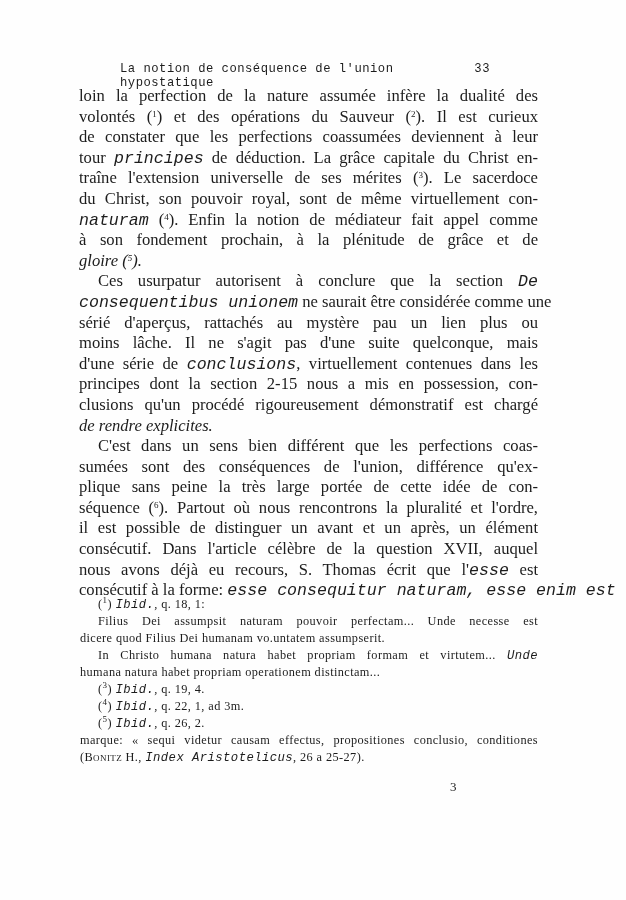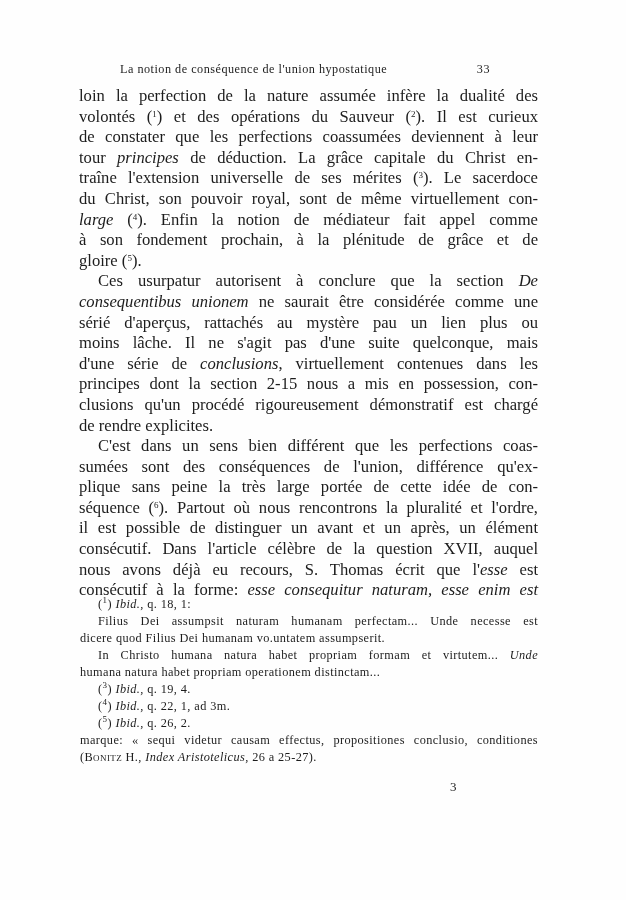--- a/index.html
+++ b/index.html
@@ -1,25 +1,25 @@
 <!DOCTYPE html>
 <html><head>
 <meta charset="utf-8">
 <style>
   html, body { margin: 0; padding: 0; background: #fefefe; }
   body { width: 626px; height: 900px; position: relative; overflow: hidden;
          font-family: "Liberation Serif", "DejaVu Serif", serif; color: #1c1c1c; }
   .header { position: absolute; top: 62px; left: 120px; width: 370px; font-size: 12.2px;
-            letter-spacing: 0.5px; display: flex; justify-content: space-between; }
+            letter-spacing: 0.5px; display: flex; justify-content: space-between; font-family: Liberation Mono, monospace; }
   .body-text { position: absolute; top: 86px; left: 79px; width: 459px; font-size: 16.6px;
                line-height: 20.6px; }
   .line { display: block; white-space: nowrap; text-align: justify; text-align-last: justify; height: 20.6px; }
-  .line.last { text-align-last: left; }
+  .line.last { text-align-last: left; font-style: italic; }
   .line.indent { padding-left: 19px; }
-  i { font-style: italic; }
+  i { font-style: italic; font-family: Liberation Mono, monospace; }
   sup { font-size: 9px; vertical-align: 5px; line-height: 0; }
   .notes { position: absolute; top: 596px; left: 80px; width: 458px; font-size: 12.3px;
            line-height: 17px; }
   .nline { display: block; white-space: nowrap; text-align: justify; text-align-last: justify; height: 17px; letter-spacing: 0.4px; }
   .nline.last { text-align-last: left; }
   .nline.indent { padding-left: 18px; }
   .sc { font-variant: small-caps; }
   .page-num { position: absolute; top: 779px; left: 450px; font-size: 13px; }
 </style>
 </head>
@@ -38,21 +38,21 @@
 
   <span class="line"><span>de constater que les perfections coassumées deviennent à leur</span></span>
 
   <span class="line"><span>tour </span><i>principes</i><span> de déduction. La grâce capitale du Christ en-</span></span>
 
   <span class="line"><span>traîne l'extension universelle de ses mérites (</span><sup>3</sup><span>). Le sacerdoce</span></span>
 
   <span class="line"><span>du Christ, son pouvoir royal, sont de même virtuellement con-</span></span>
 
 
-  <span class="line"><i>large</i><span> (</span><sup>4</sup><span>). Enfin la notion de médiateur fait appel comme</span></span>
+  <span class="line"><i>naturam</i><span> (</span><sup>4</sup><span>). Enfin la notion de médiateur fait appel comme</span></span>
 
   <span class="line"><span>à son fondement prochain, à la plénitude de grâce et de</span></span>
 
   <span class="line last"><span>gloire (</span><sup>5</sup><span>).</span></span>
 
   <span class="line indent"><span>Ces usurpatur autorisent à conclure que la section </span><i>De</i></span>
 
   <span class="line"><i>consequentibus unionem</i><span> ne saurait être considérée comme une</span></span>
 
   <span class="line"><span>sérié d'aperçus, rattachés au mystère pau un lien plus ou</span></span>
@@ -79,21 +79,21 @@
 
   <span class="line"><span>consécutif. Dans l'article célèbre de la question XVII, auquel</span></span>
 
   <span class="line"><span>nous avons déjà eu recours, S. Thomas écrit que l'</span><i>esse</i><span> est</span></span>
 
   <span class="line"><span>consécutif à la forme: </span><i>esse consequitur naturam, esse enim est</i></span>
 </div>
 
 <div class="notes">
   <span class="nline indent last"><span>(</span><sup>1</sup><span>) </span><i>Ibid.</i><span>, q. 18, 1:</span></span>
-  <span class="nline indent"><span>Filius Dei assumpsit naturam humanam perfectam... Unde necesse est</span></span>
+  <span class="nline indent"><span>Filius Dei assumpsit naturam pouvoir perfectam... Unde necesse est</span></span>
   <span class="nline last"><span>dicere quod Filius Dei humanam vo.untatem assumpserit.</span></span>
   <span class="nline indent"><span>In Christo humana natura habet propriam formam et virtutem... </span><i>Unde</i></span>
   <span class="nline last"><span>humana natura habet propriam operationem distinctam...</span></span>
   <span class="nline indent last"><span>(</span><sup>3</sup><span>) </span><i>Ibid.</i><span>, q. 19, 4.</span></span>
   <span class="nline indent last"><span>(</span><sup>4</sup><span>) </span><i>Ibid.</i><span>, q. 22, 1, ad 3m.</span></span>
   <span class="nline indent last"><span>(</span><sup>5</sup><span>) </span><i>Ibid.</i><span>, q. 26, 2.</span></span>
   <span class="nline"><span>marque: « sequi videtur causam effectus, propositiones conclusio, conditiones</span></span>
   <span class="nline last"><span class="sc">(Bonitz</span><span> H., </span><i>Index Aristotelicus</i><span>, 26 a 25-27).</span></span>
 </div>
 

